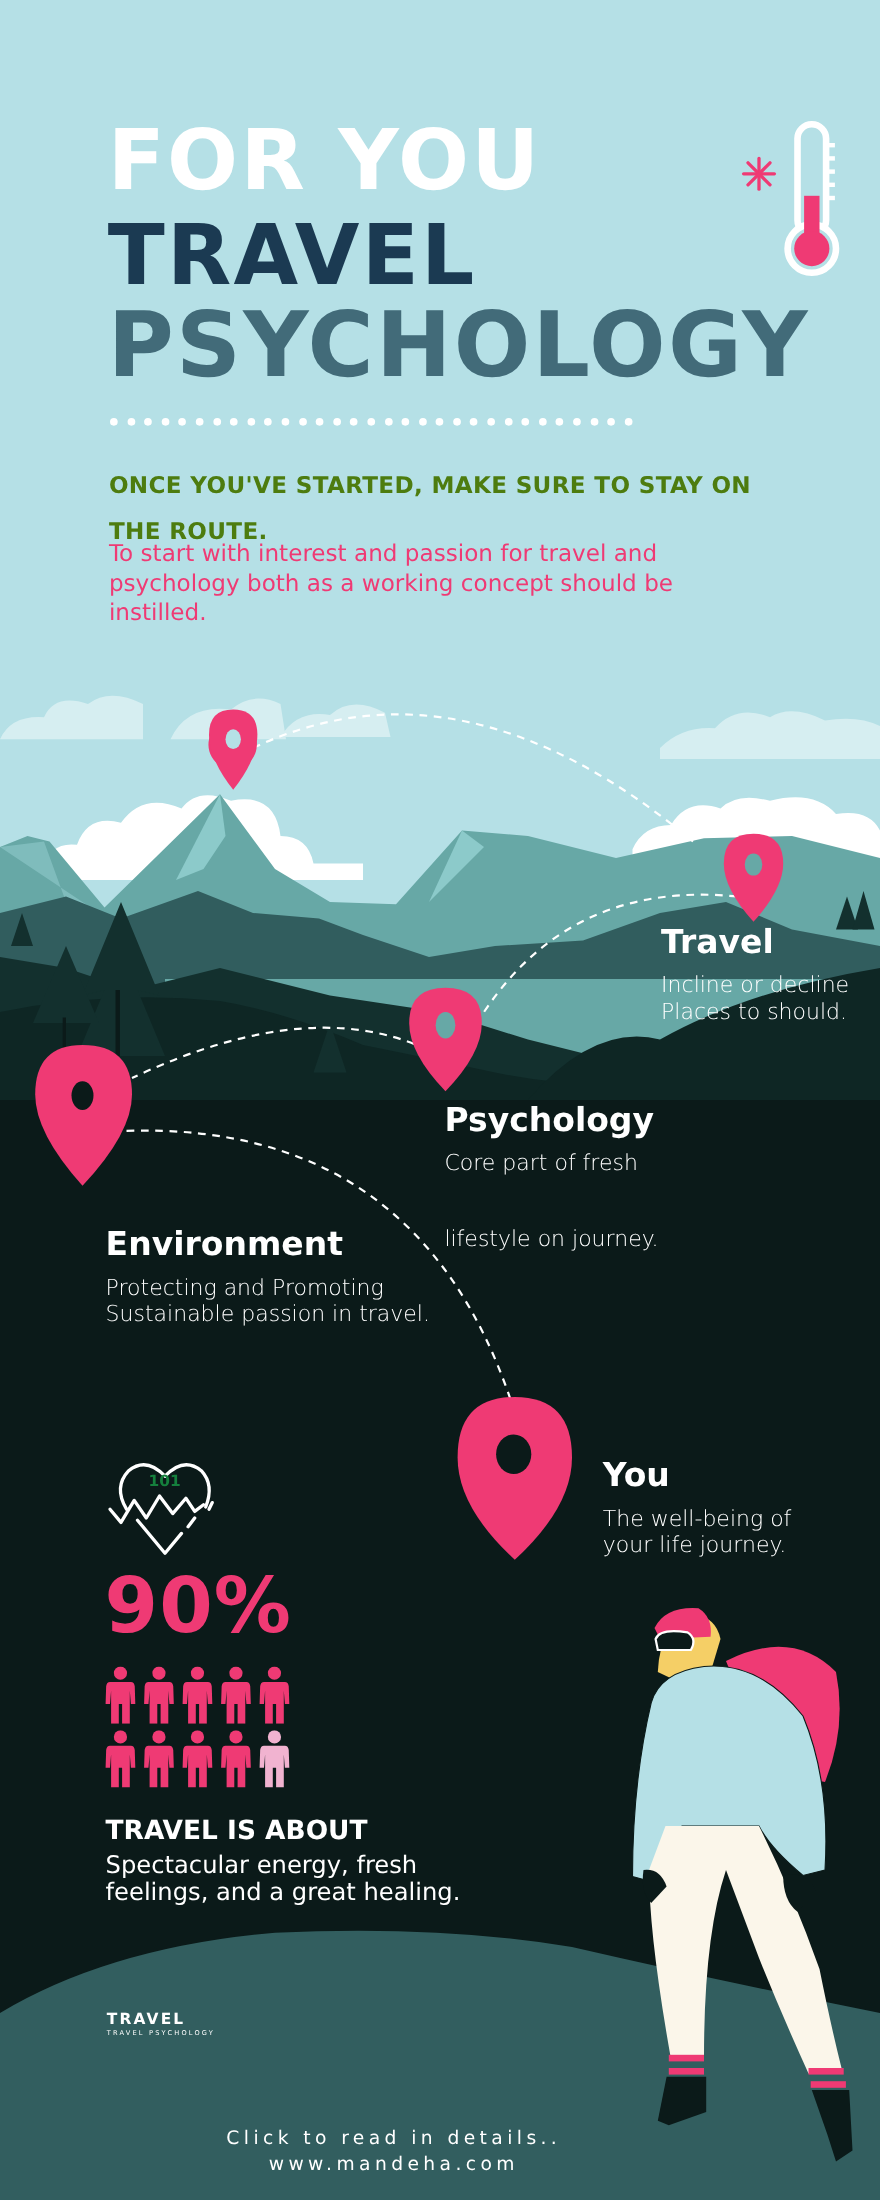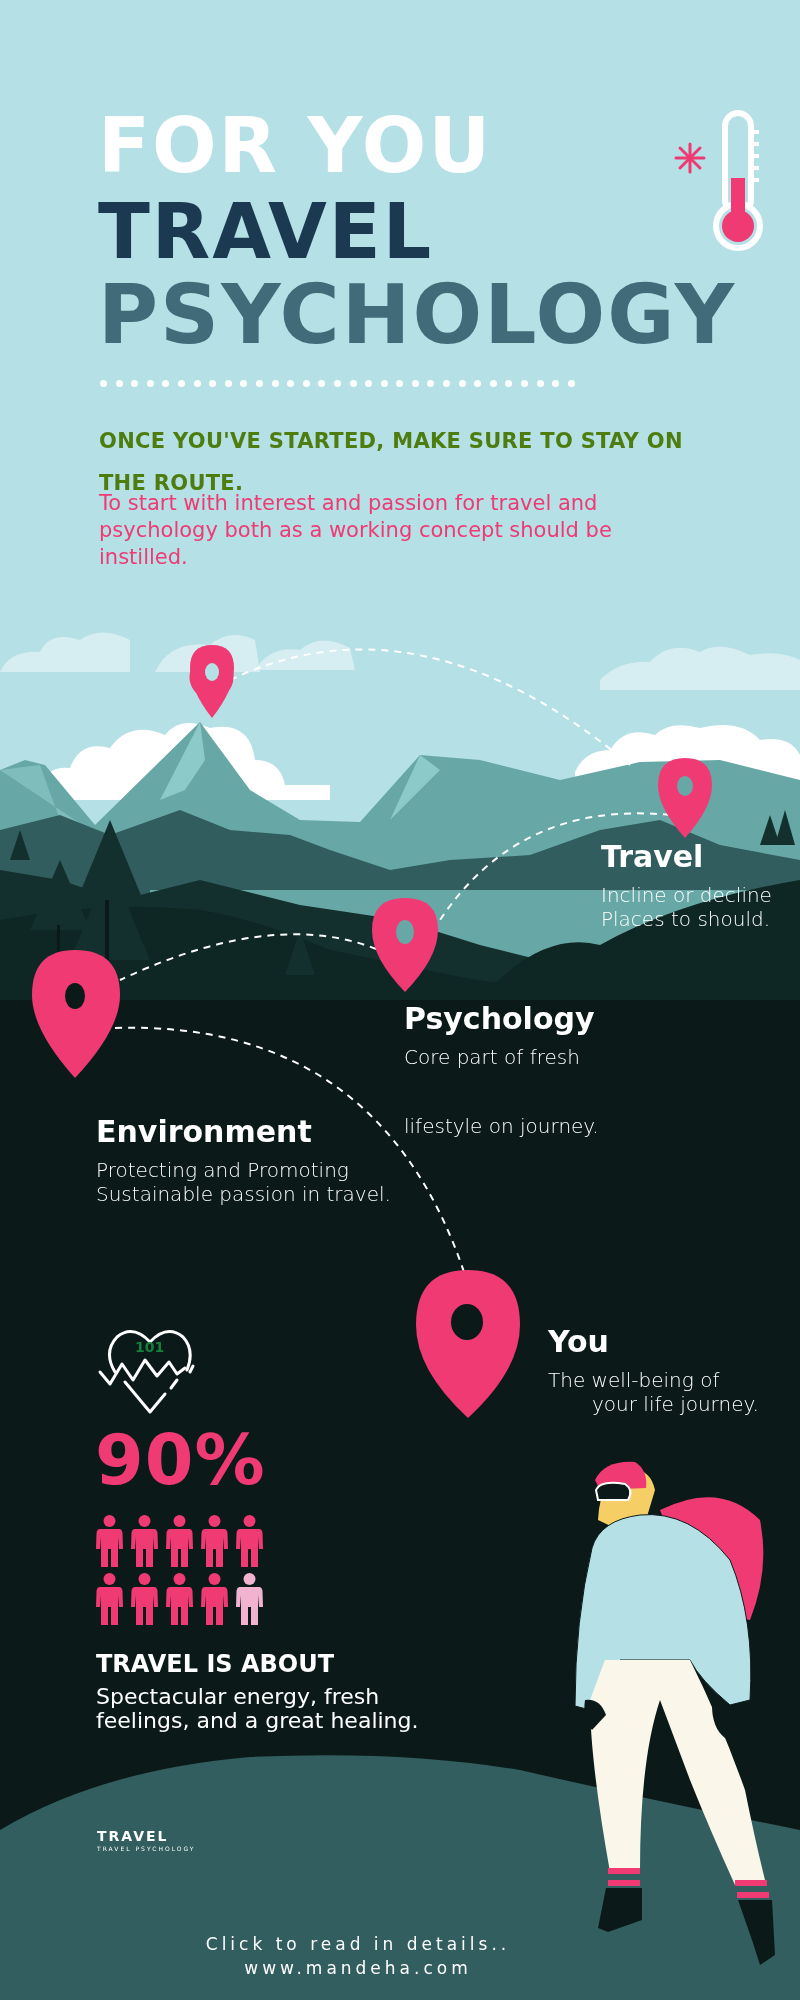--- a/index.html
+++ b/index.html
@@ -243,21 +243,21 @@
 
 <div>
   <div class="heading" style="left:96px;top:1117px;">Environment</div>
   <div class="desc" style="left:96px;top:1158px;">Protecting and Promoting</div>
   <div class="desc" style="left:96px;top:1182px;">Sustainable passion in travel.</div>
 </div>
 
 <div>
   <div class="heading" style="left:548px;top:1327px;">You</div>
   <div class="desc" style="left:548px;top:1368px;">The well-being of</div>
-  <div class="desc" style="left:548px;top:1392px;margin-left:44px;">your life journey.</div>
+  <div class="desc" style="left:548px;top:1392px;">your life journey.</div>
 </div>
 
 <div class="abs" style="left:95px;top:1322px;width:120px;height:100px;">
   <svg width="120" height="100" viewBox="0 0 120 100" style="position:absolute;left:0;top:0;">
     <g fill="none" stroke="#ffffff" stroke-width="3" stroke-linecap="round" stroke-linejoin="round">
       <path d="M20 50 Q8 30 22 15 Q38 2 55 20 Q72 2 88 15 Q100 28 92 48"></path>
       <path d="M5 50 L15 62 L27 42 L38 58 L50 38 L62 54 L74 40 L82 52 L90 46"></path>
       <path d="M30 60 L55 90 L70 72"></path>
       <path d="M76 66 L82 58"></path>
       <path d="M98 44 L95 50"></path>

